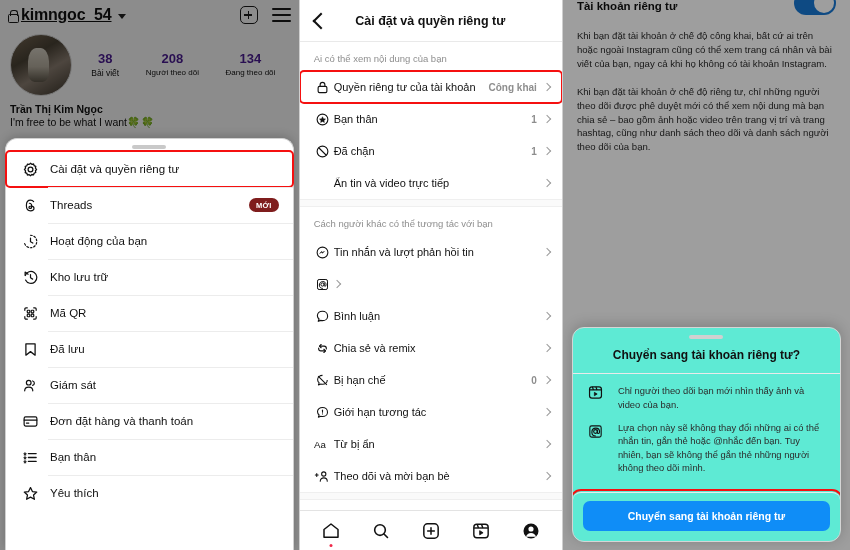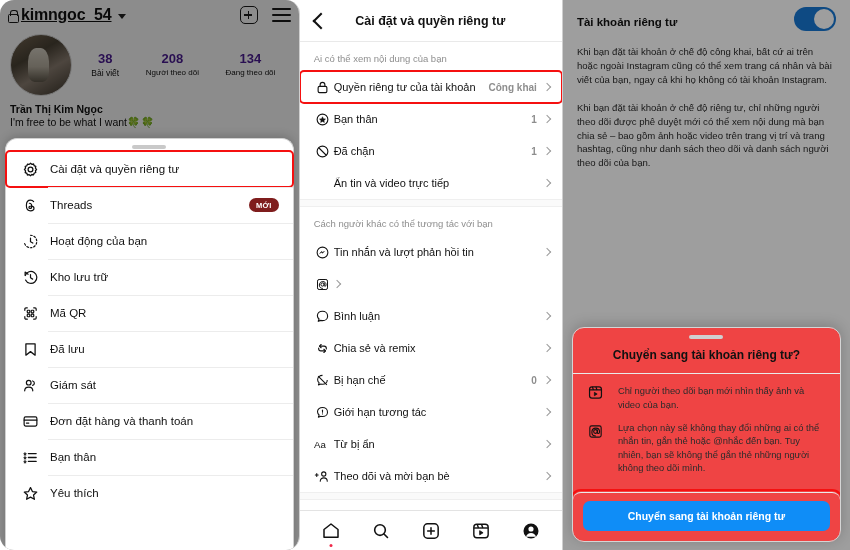--- a/index.html
+++ b/index.html
@@ -15,21 +15,20 @@
     display: flex;
   }
 
   
   .panel-left {
     position: relative;
     width: 313px; height: 550px;
     background: #ffffff;
     overflow: hidden;
     border-right: 1px solid #cfcfcf;
-    border-radius: 14px;
   }
   .profile-bg {
     position: absolute; inset: 0;
     background: #ffffff;
   }
   .dim { position: absolute; inset: 0; background: rgba(0,0,0,0.45); z-index: 5; }
 
   .p-header {
     position: relative; z-index: 1;
     height: 30px;
@@ -153,38 +152,38 @@
     height: 40px; flex: 0 0 40px; border-top: 1px solid #e3e3e3; background: #fff;
     display: flex; align-items: center; justify-content: space-around; padding: 0 6px;
   }
   .tab-i { position: relative; display: flex; align-items: center; justify-content: center; width: 34px; height: 28px; color: #111; }
   .dot-red { position: absolute; bottom: -2px; left: 50%; transform: translateX(-50%); width: 3px; height: 3px; border-radius: 50%; background: #f02849; }
 
   
   .panel-right {
     position: relative; width: 300px; height: 550px; background: #fff; overflow: hidden;
   }
-  .r-content { padding: 16px 14px; position: relative; z-index: 1; }
+  .r-content { padding: 0 14px; position: relative; z-index: 1; }
   .r-toprow { display: flex; align-items: flex-start; justify-content: space-between; padding-top: 0; }
   .r-title { font-size: 11.5px; font-weight: bold; color: #111; padding-top: 0px; }
   .toggle {
     width: 42px; height: 24px; border-radius: 12px; background: #1878d4;
     position: relative; flex: 0 0 auto; margin-top: -9px;
   }
   .toggle .knob {
     position: absolute; right: 2px; top: 2px; width: 20px; height: 20px;
     border-radius: 50%; background: #fff;
   }
   .r-para { font-size: 9.6px; line-height: 1.45; color: #2b2b2b; margin-top: 14px; }
   .r-dim {
     position: absolute; inset: 0; background: rgba(0,0,0,0.38); z-index: 20;
   }
   .modal {
     position: absolute; left: 9px; right: 9px; bottom: 8px; z-index: 30;
-    background: #ef4444; border-radius: 12px; border: 1px solid #d5d5d5;
+    background: #5eead4; border-radius: 12px; border: 1px solid #d5d5d5;
     box-shadow: 0 -2px 14px rgba(0,0,0,.2); overflow: hidden;
   }
   .m-grab { width: 34px; height: 4px; background: #d0d0d0; border-radius: 2px; margin: 7px auto 0 auto; }
   .m-title { text-align: center; font-size: 12px; font-weight: bold; color: #111; padding: 9px 10px 11px 10px; border-bottom: 1px solid #eaeaea; }
   .m-rows { padding: 10px 12px 8px 12px; }
   .m-row { display: flex; align-items: flex-start; gap: 11px; margin-bottom: 9px; }
   .m-icn { width: 22px; flex: 0 0 22px; display: flex; align-items: center; justify-content: center; padding-top: 2px; color: #111; }
   .m-row.center .m-icn { align-items: center; padding-top: 0; }
   .m-txt { font-size: 9.4px; line-height: 1.45; color: #2b2b2b; }
   .m-btnwrap { padding: 8px 10px 10px 10px; border-top: 1px solid #eaeaea; }

